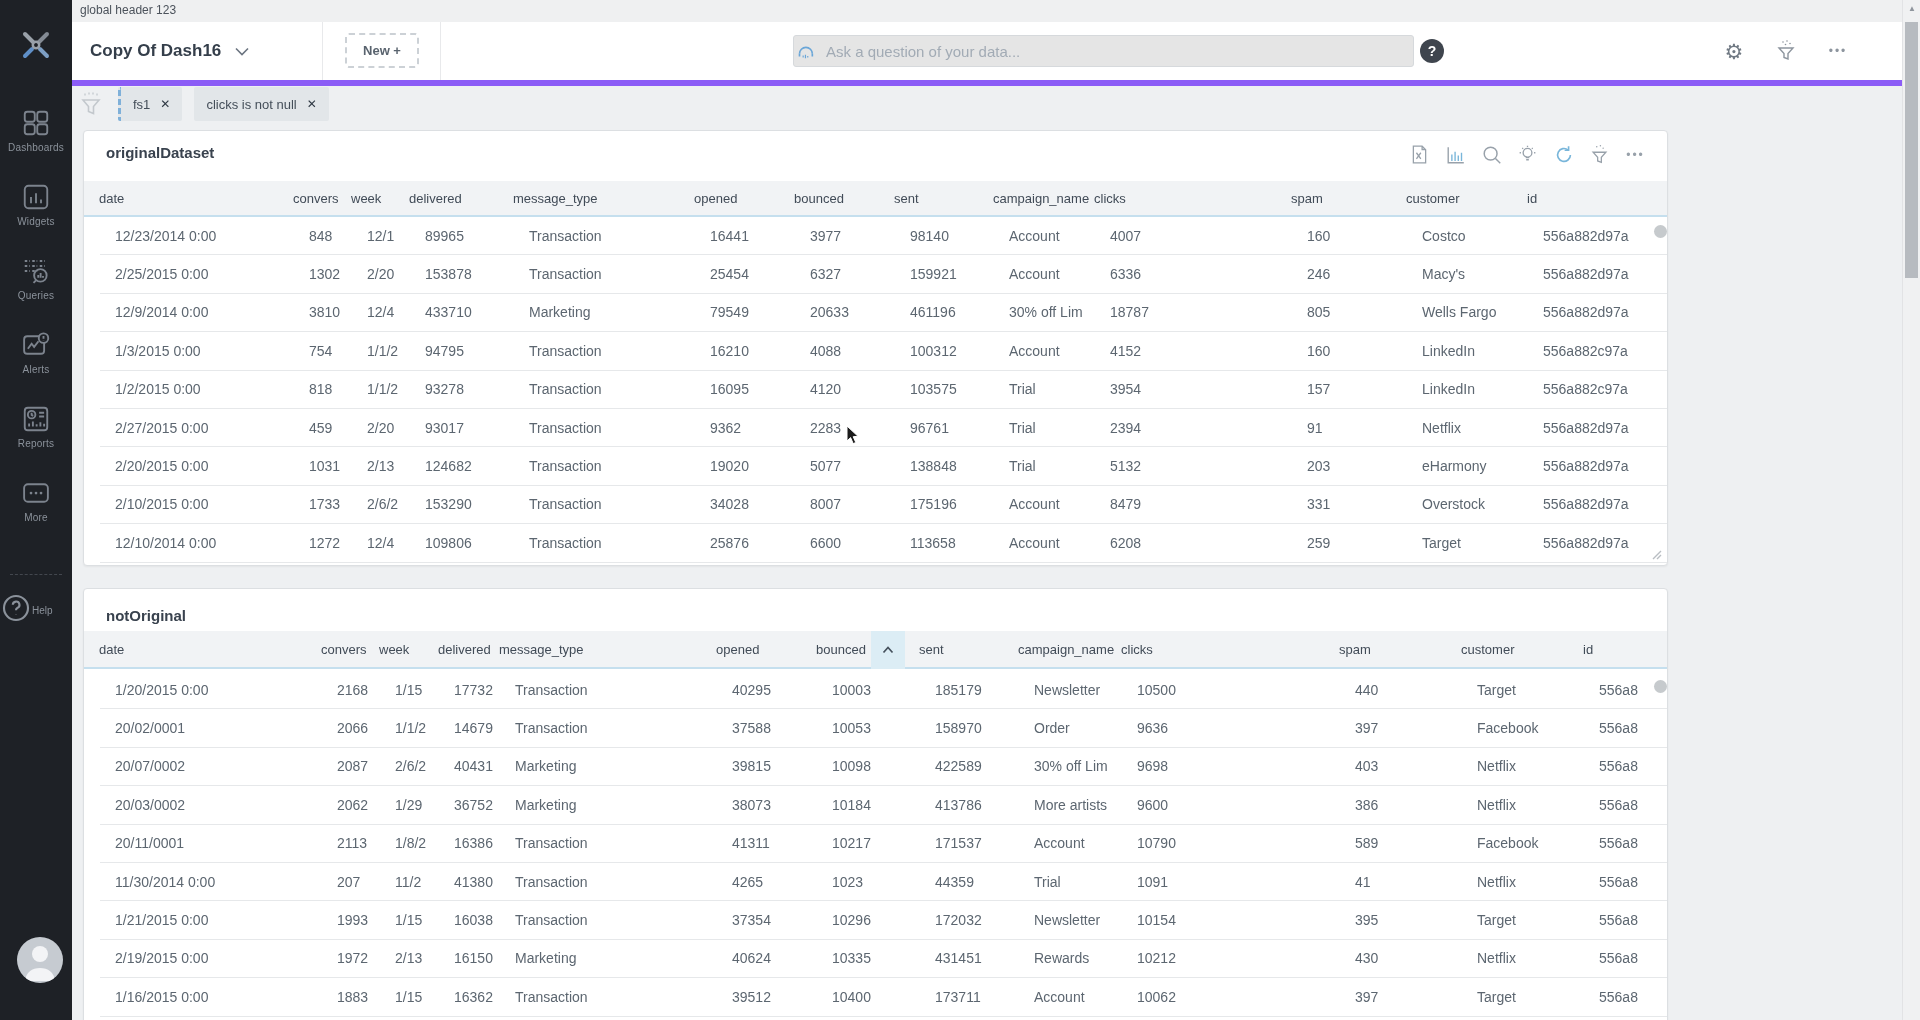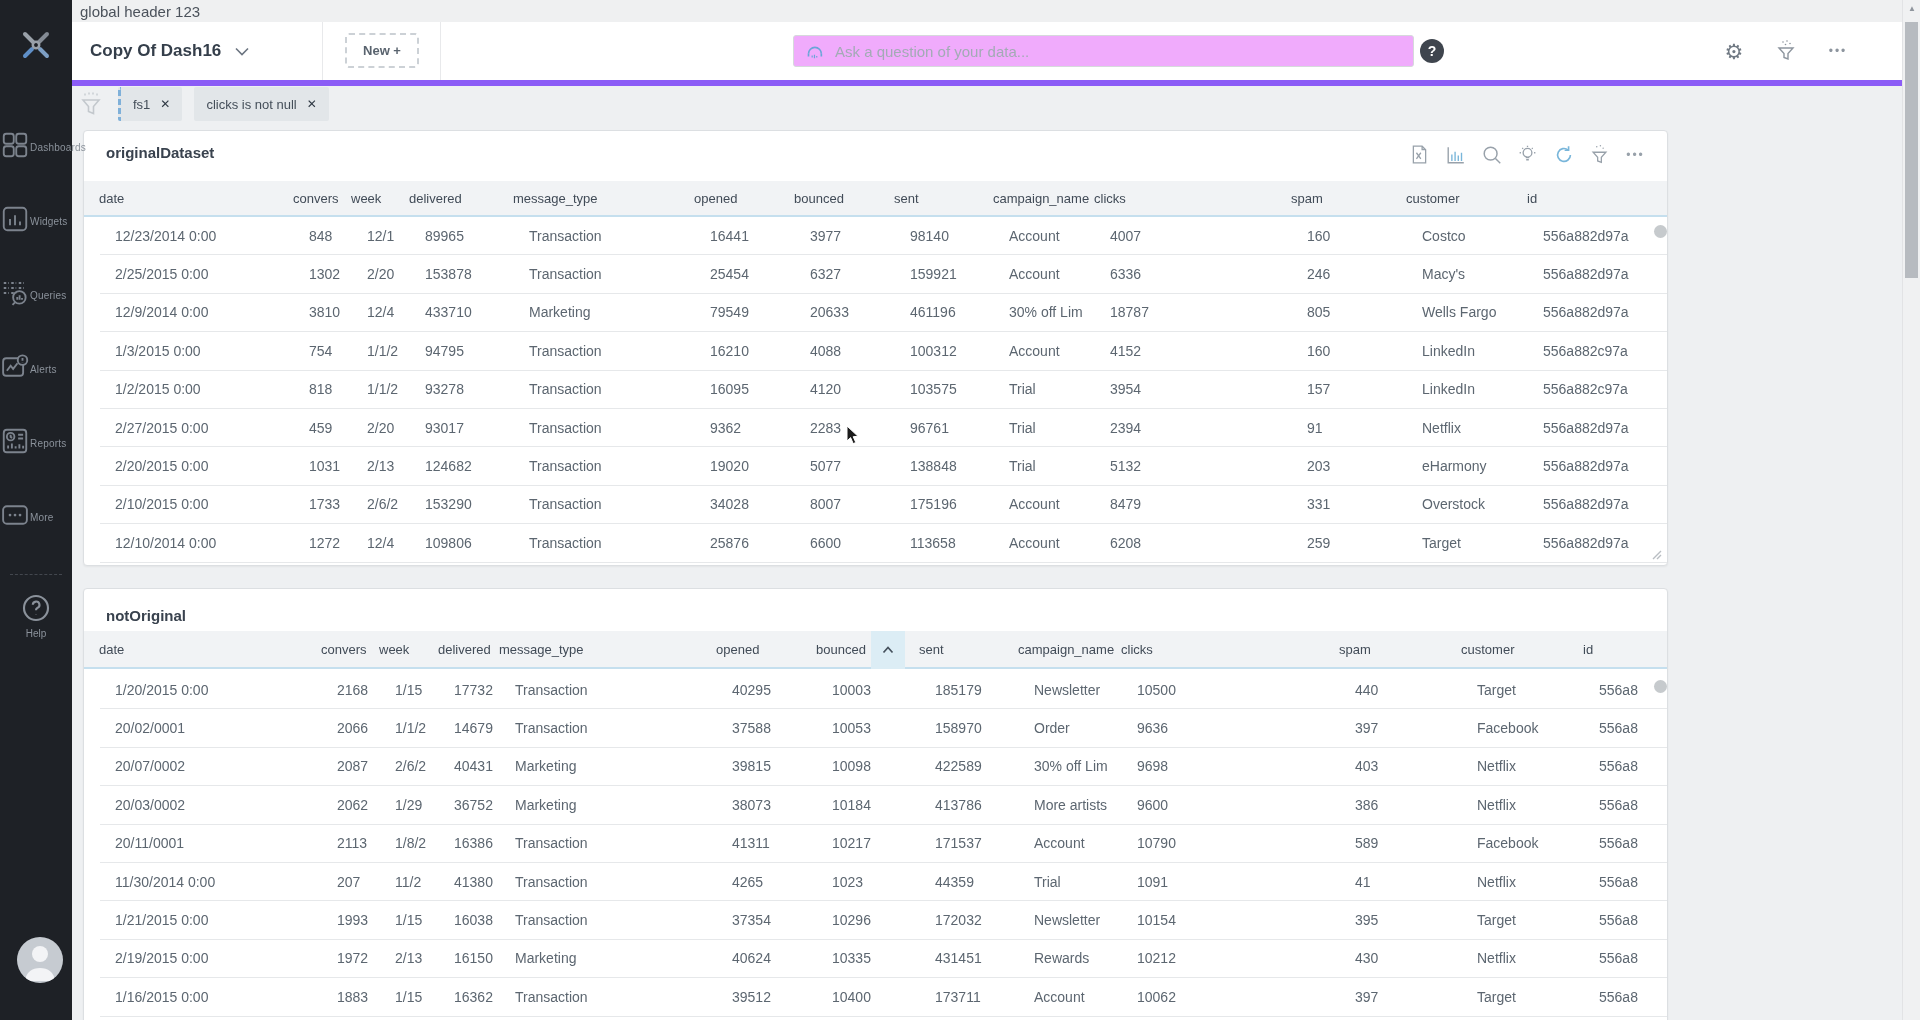--- a/index.html
+++ b/index.html
@@ -4,44 +4,44 @@
 <style>
   html,body{margin:0;padding:0;}
   body{width:1920px;height:1020px;overflow:hidden;background:#eef0f2;
        font-family:"Liberation Sans","DejaVu Sans",sans-serif;}
   .app{position:relative;width:1920px;height:1020px;overflow:hidden;background:#eef0f2;}
 
   
   .sidebar{position:absolute;left:0;top:0;width:72px;height:1020px;background:#1e2126;z-index:30;}
   .logo{position:absolute;left:17px;top:26px;width:38px;height:38px;cursor:pointer;}
   .nav{position:absolute;left:0;top:108px;width:72px;}
-  .nav-item{width:72px;height:74px;display:flex;flex-direction:row;align-items:center;justify-content:flex-start;cursor:pointer;}
+  .nav-item{width:72px;height:74px;display:flex;flex-direction:column;align-items:center;justify-content:flex-start;cursor:pointer;}
   .nav-item .nav-icon{width:30px;height:30px;display:block;}
   .nav-item .nav-label{margin-top:4px;font-size:10px;color:#8b929b;letter-spacing:.2px;}
   .sidebar-divider{position:absolute;left:10px;top:574px;width:52px;border-top:1px dashed #43474e;}
-  .help-item{position:absolute;left:0;top:592px;width:72px;display:flex;flex-direction:column;align-items:center;cursor:pointer;}
+  .help-item{position:absolute;left:0;top:592px;width:72px;display:flex;flex-direction:row;align-items:center;cursor:pointer;}
   .help-item .nav-icon{width:32px;height:32px;}
   .help-item .nav-label{margin-top:4px;font-size:10px;color:#8b929b;}
   .avatar{position:absolute;left:17px;top:937px;width:46px;height:46px;border-radius:50%;background:#c6cbd1;display:flex;align-items:flex-end;justify-content:center;overflow:hidden;cursor:pointer;}
 
   
   .topstrip{position:absolute;left:72px;top:0;right:18px;height:22px;background:#eff0f1;}
-  .topstrip span{position:absolute;left:8px;top:3px;font-size:15px;color:#4b525b;}
+  .topstrip span{position:absolute;left:8px;top:3px;font-size:12px;color:#4b525b;}
 
   
   .appbar{position:absolute;left:72px;top:22px;right:18px;height:58px;background:#ffffff;border-bottom:6px solid #8b5cf6;}
   .dash-title{position:absolute;left:18px;top:0;height:58px;display:flex;align-items:center;gap:14px;cursor:pointer;}
   .dash-title .ttl{font-size:17px;font-weight:bold;color:#343e4a;}
   .vsep{position:absolute;top:0;height:58px;border-left:1px solid #e8e9eb;}
   .vsep.s1{left:250px;} .vsep.s2{left:368px;}
   .new-btn{position:absolute;left:273px;top:11px;width:74px;height:35px;background:#fff;
            border:2px dashed #ccd1d6;border-radius:4px;font-size:13px;font-weight:bold;color:#59636e;
            font-family:inherit;cursor:pointer;}
   .searchbox{position:absolute;left:721px;top:13px;width:621px;height:32px;border:1px solid #d6d9dc;border-radius:3px;
-             background:#f0abfc;display:flex;align-items:center;box-sizing:border-box;padding-left:9px;}
+             background:#e5e5e5;display:flex;align-items:center;box-sizing:border-box;}
   .searchbox input{border:none;outline:none;flex:1;font-size:15px;color:#333;margin-left:8px;font-family:inherit;background:transparent;}
   .searchbox input::placeholder{color:#a2abb5;}
   .qmark{position:absolute;left:1348px;top:17px;width:24px;height:24px;border-radius:50%;background:#3f454e;color:#fff;
          font-size:14px;font-weight:bold;display:flex;align-items:center;justify-content:center;cursor:pointer;}
   .hdr-icons{position:absolute;right:52px;top:0;height:58px;display:flex;align-items:center;gap:28px;}
   .hdr-ic{width:24px;height:24px;display:flex;align-items:center;justify-content:center;cursor:pointer;color:#717a84;}
   .gear-glyph{font-size:21px;line-height:1;color:#717a84;}
   .dots-glyph{font-size:12px;letter-spacing:2px;color:#8d959e;}
 
   

